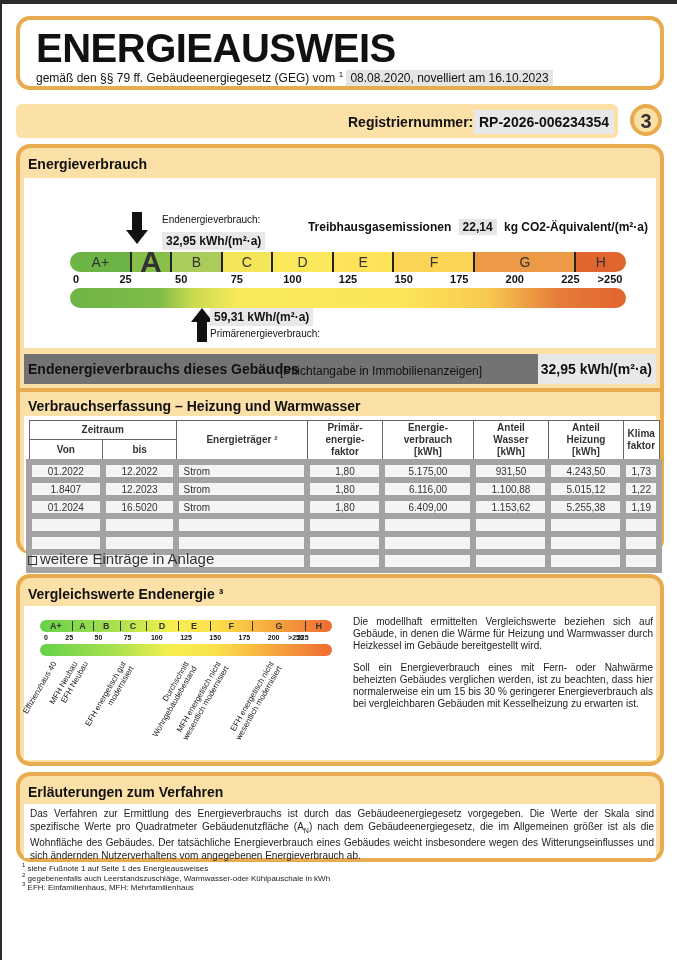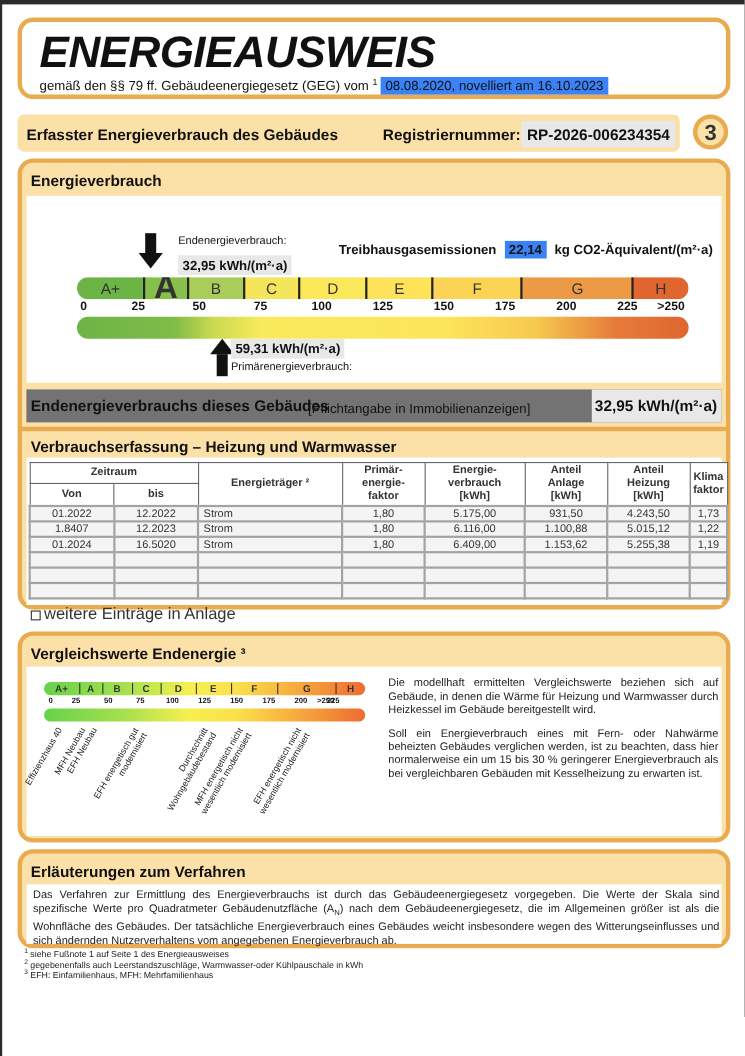--- a/index.html
+++ b/index.html
@@ -1,25 +1,25 @@
 <!DOCTYPE html>
 <html><head>
 <meta charset="utf-8">
 <style>
   html,body{margin:0;padding:0;}
   body{width:677px;height:960px;background:#2b2b2b;position:relative;overflow:hidden;font-family:"Liberation Sans",sans-serif;color:#111;}
   .page{position:absolute;left:2px;top:4px;width:675px;height:956px;background:#fff;}
   .box{position:absolute;border:4px solid #e8ab4f;border-radius:14px;background:#fff;box-sizing:border-box;}
   
   .hdr{left:14px;top:12px;width:648px;height:74px;}
-  .hdr-title{position:absolute;left:16px;top:6px;font-size:40px;font-weight:bold;letter-spacing:-0.5px;line-height:44px;font-style:italic;}
+  .hdr-title{position:absolute;left:16px;top:6px;font-size:40px;font-weight:bold;letter-spacing:-0.5px;line-height:44px;}
   .hdr-sub{position:absolute;left:392px;top:23px;font-size:20px;font-weight:bold;}
   .hdr-law{position:absolute;left:16px;top:50px;font-size:12px;}
   .hdr-law sup{font-size:8px;}
-  .hl{background:#3b82f6;padding:1px 4px;}
+  .hl{background:#e5e5e5;padding:1px 4px;}
   
   .regbar{position:absolute;left:14px;top:100px;width:602px;height:34px;background:#fbe0a8;border-radius:6px;}
   .regbar-title{position:absolute;left:8px;top:10px;font-size:14px;font-weight:bold;}
   .regbar-label{position:absolute;left:332px;top:10px;font-size:14px;font-weight:bold;}
   .regbar-val{position:absolute;left:458px;top:6px;background:#e8e8e8;padding:4px 5px;font-size:14px;font-weight:bold;}
   .pagenum{position:absolute;left:628px;top:100px;width:32px;height:32px;border:4px solid #e8ab4f;border-radius:50%;background:#fbe0a8;box-sizing:border-box;text-align:center;font-weight:bold;font-size:20px;line-height:26px;color:#333;}
   
   .energy{left:14px;top:140px;width:648px;height:410px;background:#fbe0a8;}
   .sec-title{position:absolute;left:8px;font-size:14px;font-weight:bold;}
   .inner{position:absolute;background:#fff;}
@@ -32,21 +32,21 @@
   .arrow-down{position:absolute;width:10px;height:20px;background:#111;}
   .arrow-down:after{content:"";position:absolute;left:-6px;top:18px;border-left:11px solid transparent;border-right:11px solid transparent;border-top:14px solid #111;}
   .arrow-up{position:absolute;width:10px;height:20px;background:#111;}
   .arrow-up:before{content:"";position:absolute;left:-6px;top:-14px;border-left:11px solid transparent;border-right:11px solid transparent;border-bottom:14px solid #111;}
   .lbl{position:absolute;font-size:10px;font-weight:normal;}
   .val{position:absolute;font-size:12px;font-weight:bold;background:#e8e8e8;padding:2px 4px;}
   .bigA{position:absolute;font-size:30px;font-weight:bold;line-height:24px;}
   
   table.cons{position:absolute;left:6px;top:272px;width:636px;border-collapse:collapse;font-size:10px;}
   table.cons th{font-weight:bold;color:#333;text-align:center;border:1px solid #666;padding:1px;line-height:12px;background:#fff;}
-  table.cons td{border:2px solid #a3a3a3;height:12px;padding:0 4px;color:#333;margin-left:16px;}
+  table.cons td{border:6px solid #a3a3a3;height:12px;padding:0 4px;color:#333;margin-left:16px;}
   table.cons tr.r td{background:#f4f4f4;}
   .c{text-align:center;}
   .l{text-align:left;}
   .more{position:absolute;left:8px;top:402px;font-size:15px;color:#333;}
   .more .cb{display:inline-block;width:7px;height:7px;border:1px solid #333;margin-right:3px;vertical-align:-1px;}
   
   .comp{left:14px;top:570px;width:648px;height:192px;background:#fbe0a8;}
   .small-scale{position:absolute;height:12px;border-radius:6px;overflow:hidden;}
   .sband{position:absolute;top:0;height:12px;font-size:9px;font-weight:bold;text-align:center;line-height:12px;color:#333;}
   .ssep{position:absolute;top:1px;width:1px;height:10px;background:#333;}
@@ -68,21 +68,20 @@
   <div class="box hdr">
     <div class="hdr-title">ENERGIEAUSWEIS</div>
     <div class="hdr-law">
       <span>gemäß den §§ 79 ff. Gebäudeenergiegesetz (GEG) vom</span>
       <sup>1</sup>
       <span class="hl">08.08.2020, novelliert am 16.10.2023</span>
     </div>
   </div>
 
   <div class="regbar">
-    <div class="regbar-title">Erfasster Energieverbrauch des Gebäudes</div>
     <div class="regbar-label">Registriernummer:</div>
     <div class="regbar-val">RP-2026-006234354</div>
   </div>
   <div class="pagenum">3</div>
 
   <div class="box energy">
     <div class="sec-title" style="top:8px;">Energieverbrauch</div>
     <div class="inner" style="left:4px;top:30px;width:632px;height:170px;">
       <div class="ghg">
         <span>Treibhausgasemissionen</span>
@@ -153,21 +152,21 @@
             <div>energie-</div>
             <div>faktor</div>
           </th>
           <th rowspan="2" style="width:88px;">
             <div>Energie-</div>
             <div>verbrauch</div>
             <div>[kWh]</div>
           </th>
           <th rowspan="2" style="width:72px;">
             <div>Anteil</div>
-            <div>Anlage</div>
+            <div>Wasser</div>
             <div>[kWh]</div>
           </th>
           <th rowspan="2" style="width:72px;">
             <div>Anteil</div>
             <div>Heizung</div>
             <div>[kWh]</div>
           </th>
           <th rowspan="2">
             <div>Klima</div>
             <div>faktor</div>

